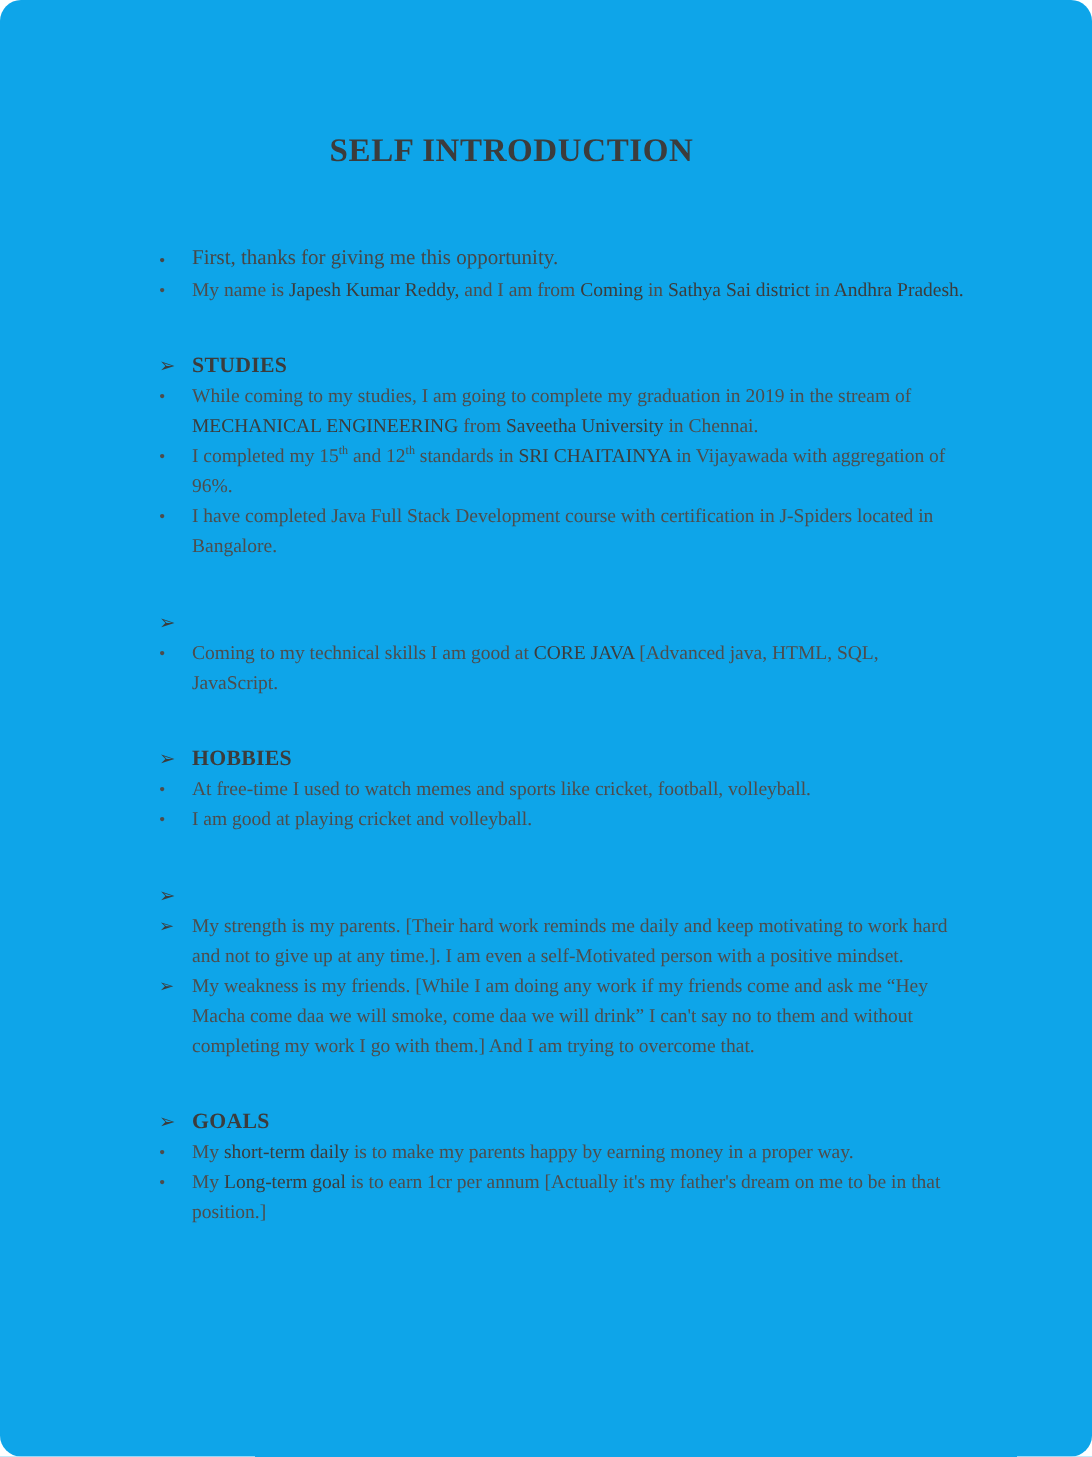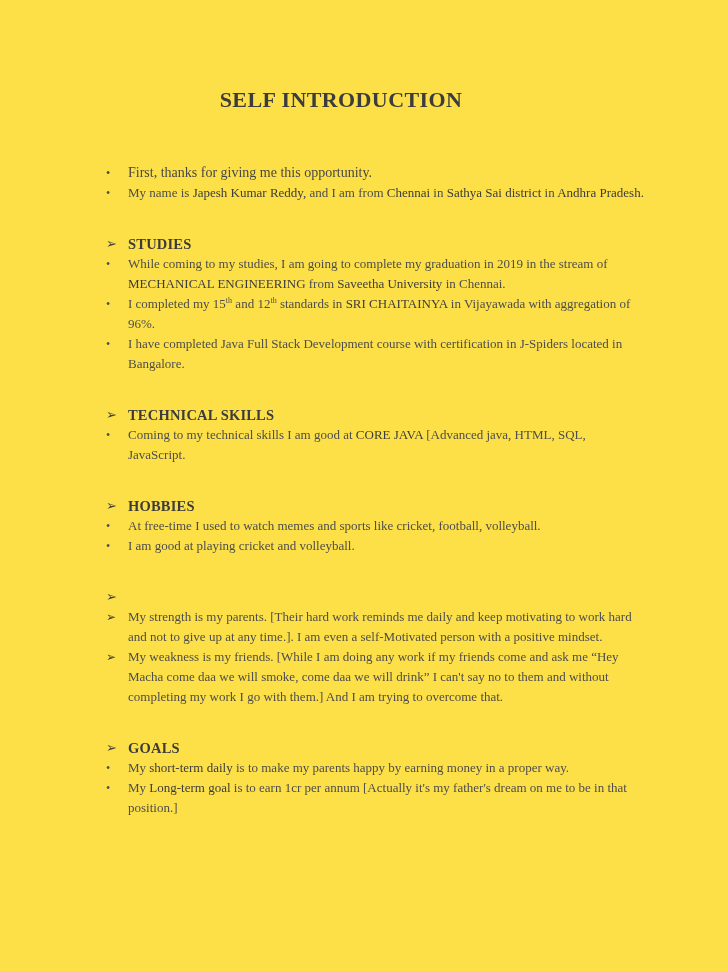--- a/index.html
+++ b/index.html
@@ -4,24 +4,25 @@
 <style>
   html, body {
     margin: 0;
     padding: 0;
     background: #ffffff;
   }
   .page {
     position: relative;
     width: 728px;
     height: 971px;
-    background: #fde047;
+    background: #0ea5e9;
     font-family: "Liberation Serif", "DejaVu Serif", serif;
     color: #4d4d4d;
     overflow: hidden;
+    border-radius: 14px;
   }
   .title {
     margin: 86px 0 0 0;
     text-align: center;
     position: relative;
     left: -23px;
     font-size: 22px;
     font-weight: bold;
     color: #3c3c3c;
     letter-spacing: 0.4px;
@@ -93,21 +94,21 @@
 <div class="page">
   <h1 class="title">SELF INTRODUCTION</h1>
   <div class="content">
     <div class="intro">
         <div class="item lead">
           <span class="bullet dot">•</span>
           <span class="text"><span>First, thanks for giving me this opportunity.</span></span>
         </div>
         <div class="item">
           <span class="bullet dot">•</span>
-          <span class="text"><span>My name is </span><span class="b">Japesh Kumar Reddy,</span><span> and I am from </span><span class="b">Chennai</span><span> in </span><span class="b">Sathya Sai district</span><span> in </span><span class="b">Andhra Pradesh.</span></span>
+          <span class="text"><span>My name is </span><span class="b">Japesh Kumar Reddy,</span><span> and I am from </span><span class="b">Coming</span><span> in </span><span class="b">Sathya Sai district</span><span> in </span><span class="b">Andhra Pradesh.</span></span>
         </div>
       </div>
     <div>
         <section class="section">
           <div class="heading-row">
             <span class="bullet arrow">➢</span>
             <span class="heading-text">STUDIES</span>
           </div>
           <div class="item">
             <span class="bullet dot">•</span>
@@ -118,21 +119,20 @@
             <span class="text"><span>I completed my 15</span><sup>th</sup><span> and 12</span><sup>th</sup><span> standards in </span><span class="b">SRI CHAITAINYA</span><span> in Vijayawada with aggregation of 96%.</span></span>
           </div>
           <div class="item">
             <span class="bullet dot">•</span>
             <span class="text"><span>I have completed Java Full Stack Development course with certification in J-Spiders located in Bangalore.</span></span>
           </div>
         </section>
         <section class="section">
           <div class="heading-row">
             <span class="bullet arrow">➢</span>
-            <span class="heading-text">TECHNICAL SKILLS</span>
           </div>
           <div class="item">
             <span class="bullet dot">•</span>
             <span class="text"><span>Coming to my technical skills I am good at </span><span class="b">CORE JAVA</span><span> [Advanced java, HTML, SQL, JavaScript.</span></span>
           </div>
         </section>
         <section class="section">
           <div class="heading-row">
             <span class="bullet arrow">➢</span>
             <span class="heading-text">HOBBIES</span>

